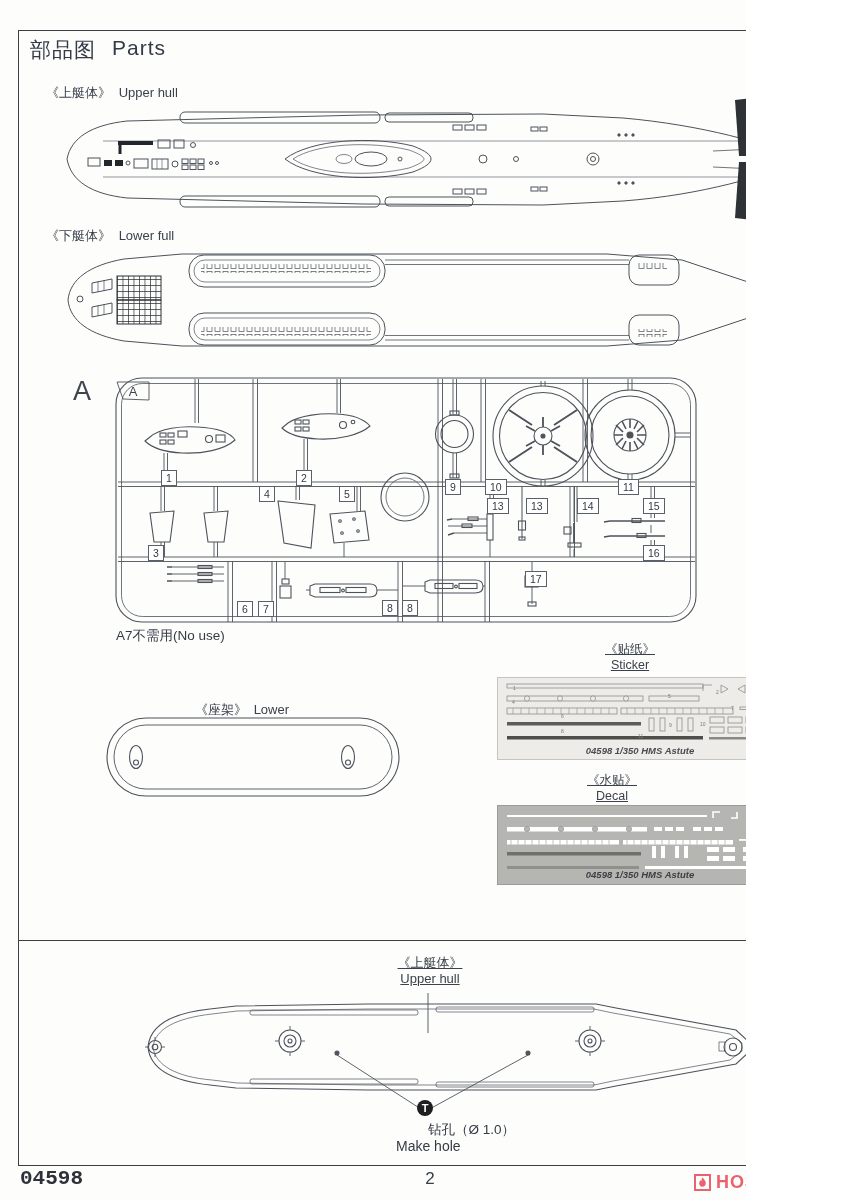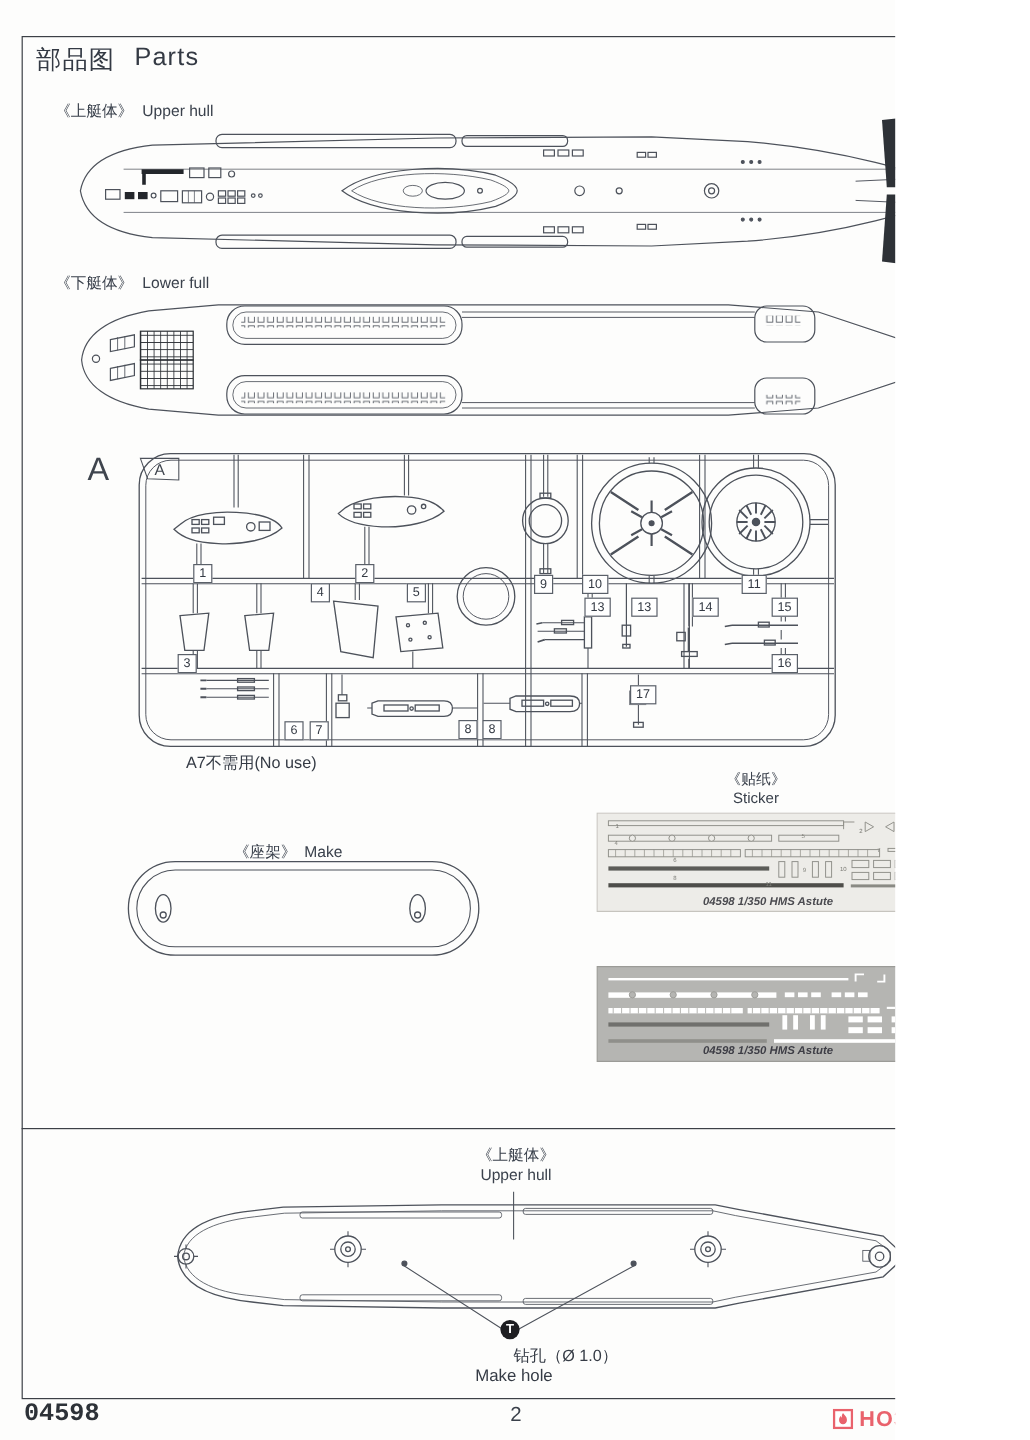--- a/index.html
+++ b/index.html
@@ -1,27 +1,27 @@
 <!DOCTYPE html>
 <html><head>
 <meta charset="utf-8">
 <style>
   html,body{margin:0;padding:0;background:#ffffff;}
   #page{position:relative;width:746px;height:1200px;background:#fdfdfc;overflow:hidden;
         font-family:"Liberation Sans",sans-serif;color:#3a404a;}
   .abs{position:absolute;}
   .lbl{font-size:13px;color:#3a414c;white-space:nowrap;}
-  .lbl-center{text-align:center;line-height:16px;font-size:12.5px;color:#3a414c;}
+  .lbl-center{text-align:center;line-height:16px;font-size:12.5px;color:#3a414c;text-decoration:underline;}
   .border-box{left:18px;top:30px;width:820px;height:1134px;border:1.6px solid #3c4046;}
   .divider{left:18px;top:940px;width:821px;border-top:1.6px solid #3c4046;height:0;}
   .title-row{left:30px;top:36px;display:flex;gap:16px;font-size:21px;color:#343a44;letter-spacing:1px;}
   .pnum{position:absolute;height:14px;line-height:14px;padding:0 4px;border:1px solid #5a6069;
         background:#ffffff;font-size:10.5px;color:#343a44;text-align:center;}
   .sprue-letter{left:73px;top:376px;font-size:27px;color:#3f454e;}
-  .note{left:116px;top:627px;font-size:13.5px;color:#353b45;margin-left:39px;}
+  .note{left:116px;top:627px;font-size:13.5px;color:#353b45;}
   .t-badge{left:417px;top:1100px;width:16px;height:16px;border-radius:50%;background:#1e1e21;
            color:#fff;font-size:11px;font-weight:bold;text-align:center;line-height:16px;}
   .footer-kit{left:20px;top:1167px;font-size:21px;font-weight:bold;color:#2d3238;font-family:Liberation Mono, monospace;}
   .footer-page{left:412px;top:1169px;width:36px;text-align:center;font-size:17px;color:#3a404a;}
   .logo-row{left:694px;top:1172px;display:flex;align-items:center;gap:5px;}
   .logo-hobby{font-size:18px;font-weight:bold;letter-spacing:1px;}
   .logo-search{font-size:18px;font-weight:bold;letter-spacing:1px;}
   .scan-mark{left:852px;top:0;width:3px;height:34px;opacity:.85;}
   svg{display:block;}
 </style>
@@ -286,21 +286,21 @@
     <div class="pnum" style="left:577px;top:498px">14</div>
     <div class="pnum" style="left:643px;top:498px">15</div>
     <div class="pnum" style="left:643px;top:545px">16</div>
     <div class="pnum" style="left:525px;top:571px">17</div>
   </div>
 
   <div class="abs note">A7不需用(No use)</div>
 
   <div class="abs lbl" style="left:195px;top:701px">
     <span>《座架》</span>
-    <span style="margin-left:3px">Make</span>
+    <span style="margin-left:3px">Lower</span>
   </div>
   <svg class="abs" style="left:103px;top:710px" width="300" height="95" viewBox="0 0 300 95">
     <g stroke="#4d525b" fill="none" stroke-width="1.1">
       <rect x="4" y="8" width="292" height="78" rx="39"></rect>
       <rect x="11" y="15" width="278" height="64" rx="32" stroke-width="0.9"></rect>
       <ellipse cx="33" cy="47" rx="6.5" ry="11.5"></ellipse>
         <circle cx="33" cy="52.5" r="2.5"></circle>
       <ellipse cx="245" cy="47" rx="6.5" ry="11.5"></ellipse>
         <circle cx="245" cy="52.5" r="2.5"></circle>
     </g>
@@ -354,20 +354,24 @@
       <text x="64" y="41">6</text>
       <text x="234" y="33">7</text>
       <text x="64" y="56">8</text>
       <text x="172" y="50">9</text>
       <text x="203" y="49">10</text>
       <text x="141" y="61">11</text>
     </g>
     <text x="143" y="77" text-anchor="middle" font-size="9.5" font-style="italic" font-weight="bold" fill="#4b4b50">04598  1/350   HMS Astute</text>
   </svg>
 
+  <div class="abs lbl-center" style="left:547px;top:772px;width:130px">
+    <div>《水贴》</div>
+    <div>Decal</div>
+  </div>
   <svg class="abs" style="left:497px;top:805px" width="287" height="80" viewBox="0 0 287 80">
     <rect x="0.5" y="0.5" width="286" height="79" fill="#b5b5b2" stroke="#9b9b97"></rect>
     <rect x="10" y="10" width="200" height="2" fill="#fff"></rect>
     <g stroke="#ffffff" stroke-width="1.6" fill="none">
       <path d="M216,13 v-6 h7"></path>
         <path d="M234,13 h6 v-6"></path>
         <path d="M252,7 v6 h7"></path>
         <path d="M272,13 v-6 h-6 v3"></path>
     </g>
     <rect x="10" y="22" width="140" height="4.5" fill="#fff"></rect>

